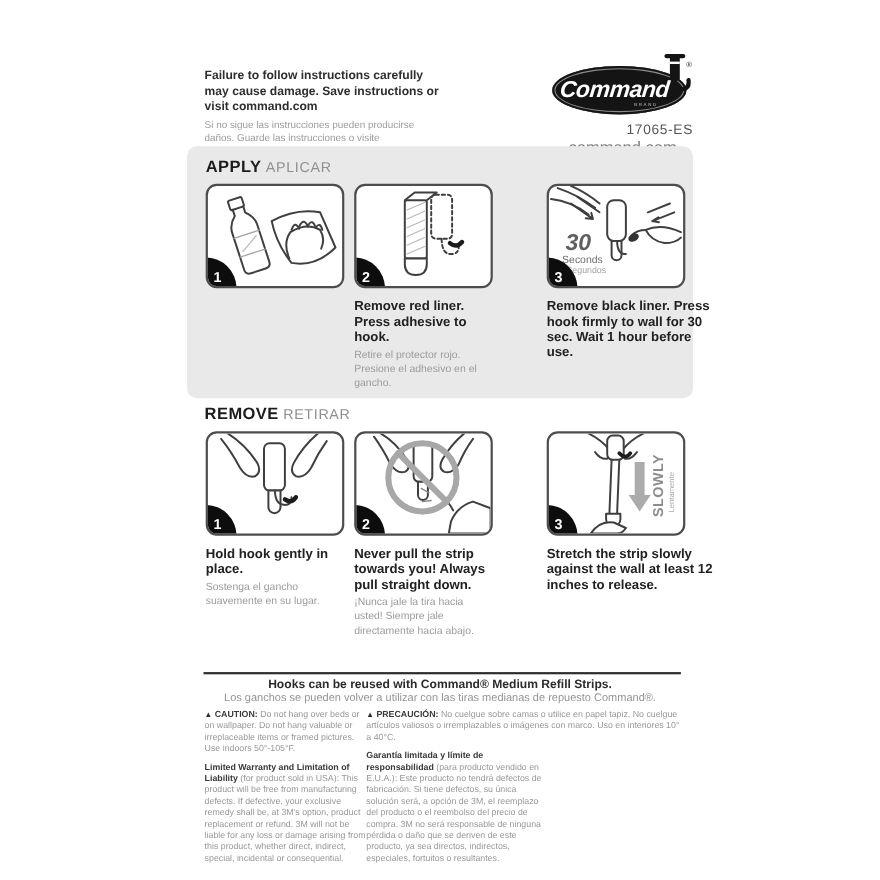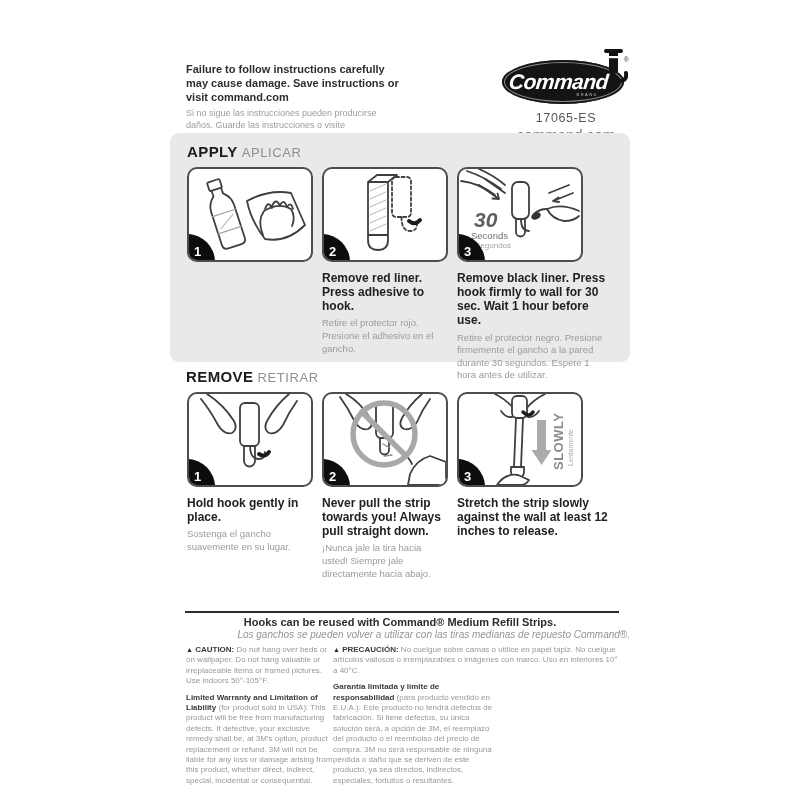--- a/index.html
+++ b/index.html
@@ -15,54 +15,54 @@
   .logo-block { position: absolute; left: 502px; top: 60px; width: 128px; text-align: center; }
   .logo-oval { position: relative; width: 122px; height: 44px; background: #141414; border-radius: 50%;
                display: flex; align-items: center; justify-content: center;
                box-shadow: inset 0 0 0 2px #141414, inset 0 0 0 3px #8a8a8a; }
   .logo-text { color: #ffffff; font-style: italic; font-weight: bold; font-size: 21px;
                letter-spacing: -0.5px; transform: skewX(-6deg); padding-right: 8px; }
   .logo-brand { position: absolute; right: 26px; bottom: 7px; color: #c0c0c0; font-size: 4px;
                 letter-spacing: 1.5px; font-style: normal; }
   .logo-reg { position: absolute; right: -5px; top: -4px; font-size: 7px; color: #3a3a3a; }
   .logo-hook { position: absolute; right: -4px; top: -13px; }
-  .logo-code { font-size: 12.5px; color: #575757; margin-top: 7px; letter-spacing: 0.6px; }
+  .logo-code { font-size: 12.5px; color: #575757; margin-top: 7px; letter-spacing: 0.6px; text-align: right; }
   .logo-site { font-size: 15px; color: #7b7b7b; margin-top: 1px; }
 
   
   .apply-panel { position: absolute; left: 170px; top: 133px; width: 460px; height: 229px;
                  background: #e9e9e9; border-radius: 9px; }
   .section-head { position: absolute; }
   .apply-head { left: 17px; top: 10px; }
   .remove-head { left: 186px; top: 368px; }
   .section-title-en { font-size: 15px; font-weight: bold; color: #1c1c1c; letter-spacing: 0.4px; }
   .section-title-es { font-weight: normal; color: #8f8f8f; font-size: 13px; margin-left: 4px; letter-spacing: 0.6px; }
 
   .steps-row { position: absolute; display: flex; gap: 9px; align-items: flex-start; }
   .apply-steps { left: 17px; top: 34px; }
   .remove-steps { left: 187px; top: 392px; }
   .step-col { width: 126px; }
-  .step-col.wide { width: 152px; }
+  .step-col.wide { width: 152px; margin-left: 40px; }
   .step-img { position: relative; width: 126px; height: 95px; background: #ffffff;
               border: 2px solid #4d4d4d; border-radius: 10px; overflow: hidden; }
   .badge { position: absolute; left: -2px; bottom: -2px; width: 28px; height: 28px;
            background: #0d0d0d; border-top-right-radius: 100%; border-bottom-left-radius: 9px; }
   .badge span { position: absolute; left: 7px; bottom: 3px; color: #ffffff; font-weight: bold; font-size: 13px; }
   .step-title { font-size: 12px; font-weight: bold; line-height: 1.18; color: #212121; margin-top: 9px; }
   .step-desc { font-size: 9.5px; color: #9b9b9b; line-height: 1.32; margin-top: 4px; }
 
   .ill { display: block; }
   .ill * { fill: none; stroke: #3f3f3f; stroke-width: 1.8; stroke-linecap: round; stroke-linejoin: round; }
 
   
   .footer-rule { position: absolute; left: 185px; top: 611px; width: 434px; height: 2px; background: #2c2c2c; }
   .reuse-en { position: absolute; left: 170px; top: 616px; width: 460px; text-align: center;
               font-size: 11px; font-weight: bold; color: #2c2c2c; }
-  .reuse-es { position: absolute; left: 170px; top: 629px; width: 460px; text-align: right;
-              font-size: 10px; color: #949494; font-style: italic; }
+  .reuse-es { position: absolute; left: 170px; top: 629px; width: 460px; text-align: center;
+              font-size: 10px; color: #949494; }
 
   .fineprint-left  { position: absolute; left: 186px; top: 645px; width: 148px; }
   .fineprint-right { position: absolute; left: 333px; top: 645px; width: 288px; }
   .fp { font-size: 8px; line-height: 1.3; color: #989898; }
   .fp b { color: #3a3a3a; font-weight: bold; }
   .fp + .fp { margin-top: 6px; }
   .fineprint-right .warranty { width: 164px; }
   .warn-tri { font-size: 7px; color: #2c2c2c; }
 </style>
 </head>
@@ -165,21 +165,20 @@
               <text x="15" y="58" style="stroke:none;fill:#5f5f5f;font-weight:bold;font-size:21px;font-style:italic">30</text>
               <text x="12" y="70" style="stroke:none;fill:#6e6e6e;font-size:9.5px">Seconds</text>
               <text x="16" y="79" style="stroke:none;fill:#a2a2a2;font-size:8px">Segundos</text>
             </g>
           </svg>
           <div class="badge">
               <span>3</span>
             </div>
         </div>
         <div class="step-title">Remove black liner. Press hook firmly to wall for 30 sec. Wait 1 hour before use.</div>
-        <div class="step-desc">Retire el protector negro. Presione firmemente el gancho a la pared durante 30 segundos. Espere 1 hora antes de utilizar.</div>
       </div>
     </div>
   </div>
 
   <div class="section-head remove-head">
     <span class="section-title-en">REMOVE</span><span class="section-title-es">RETIRAR</span>
   </div>
 
   <div class="steps-row remove-steps">
 

